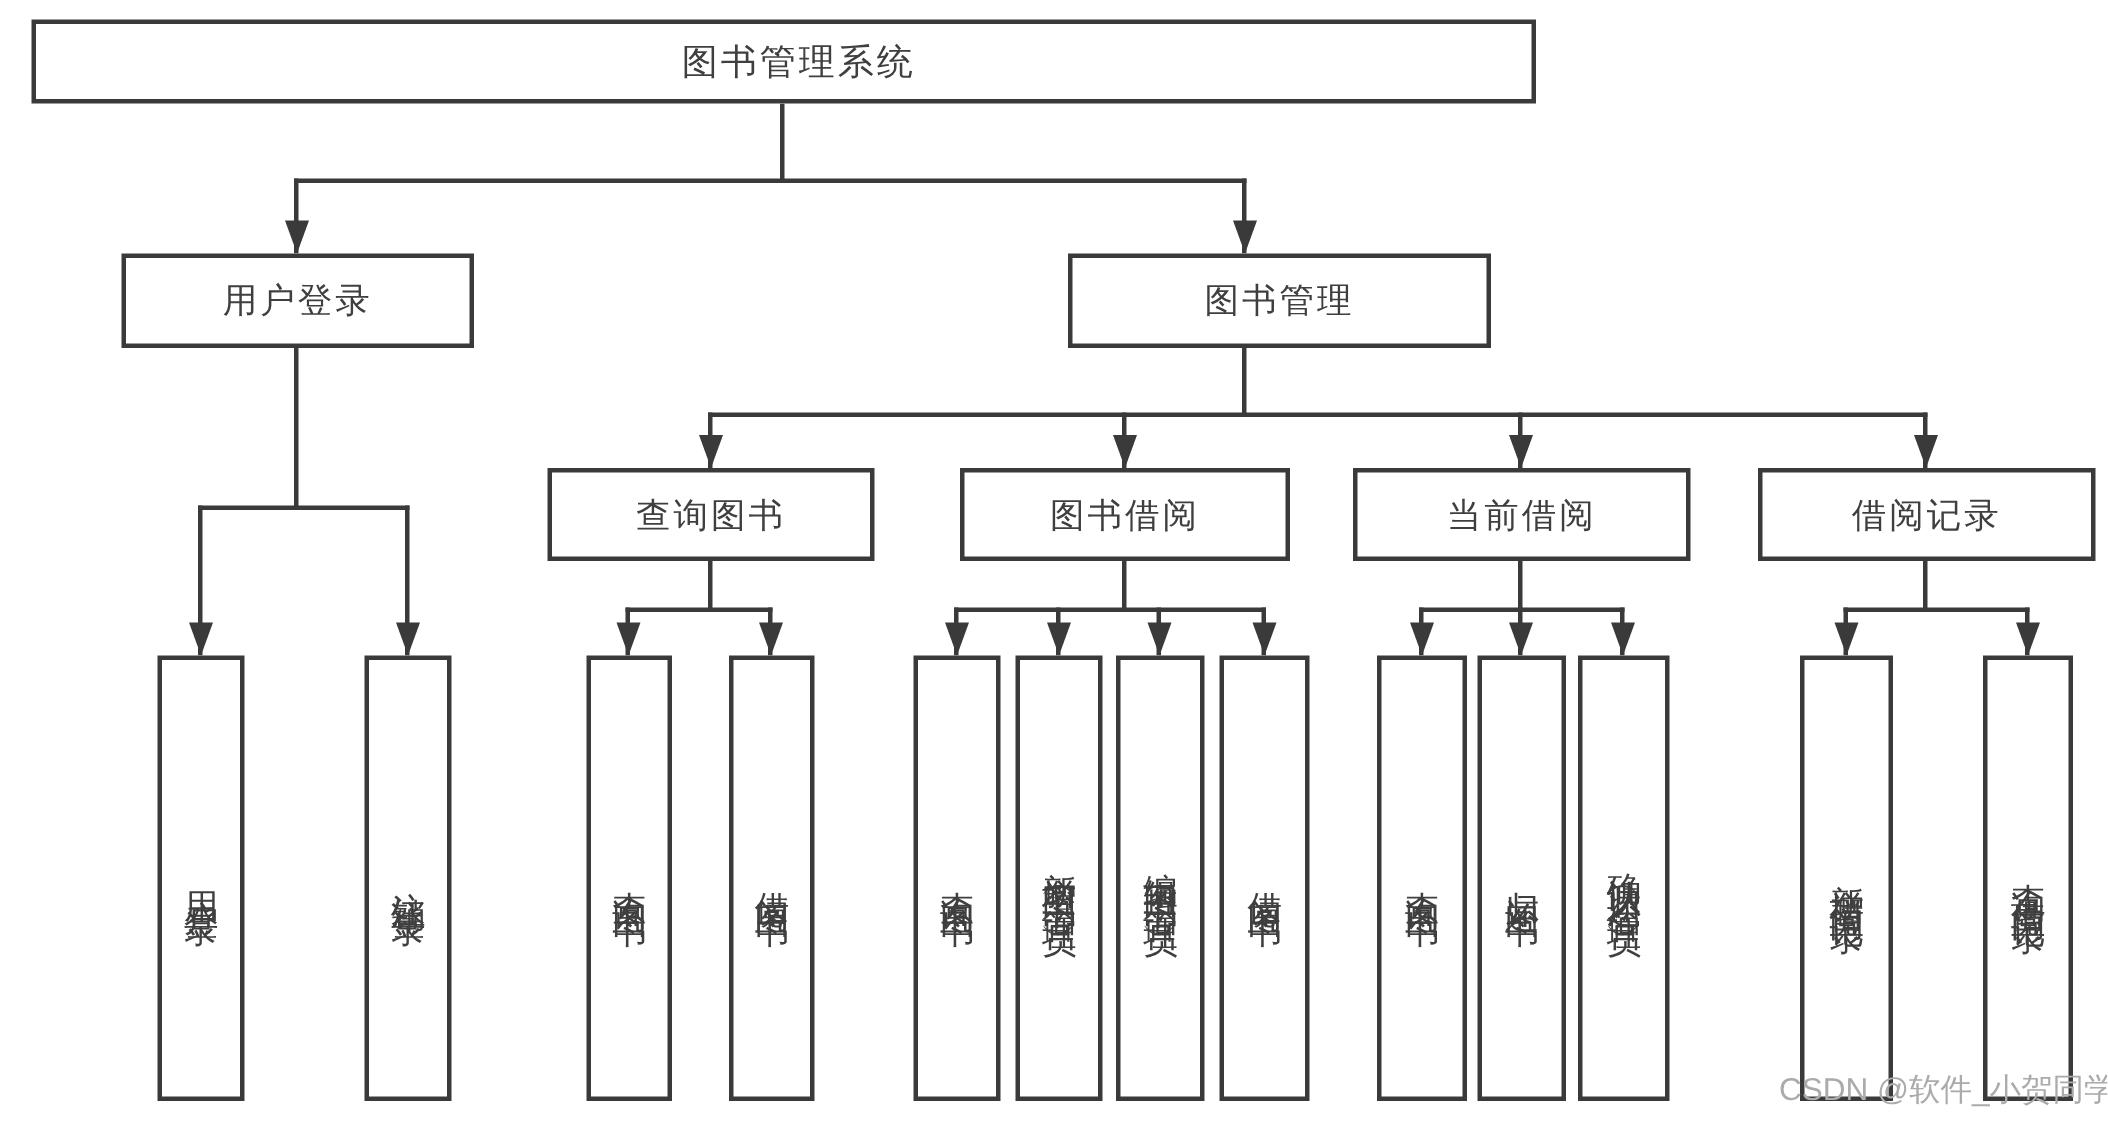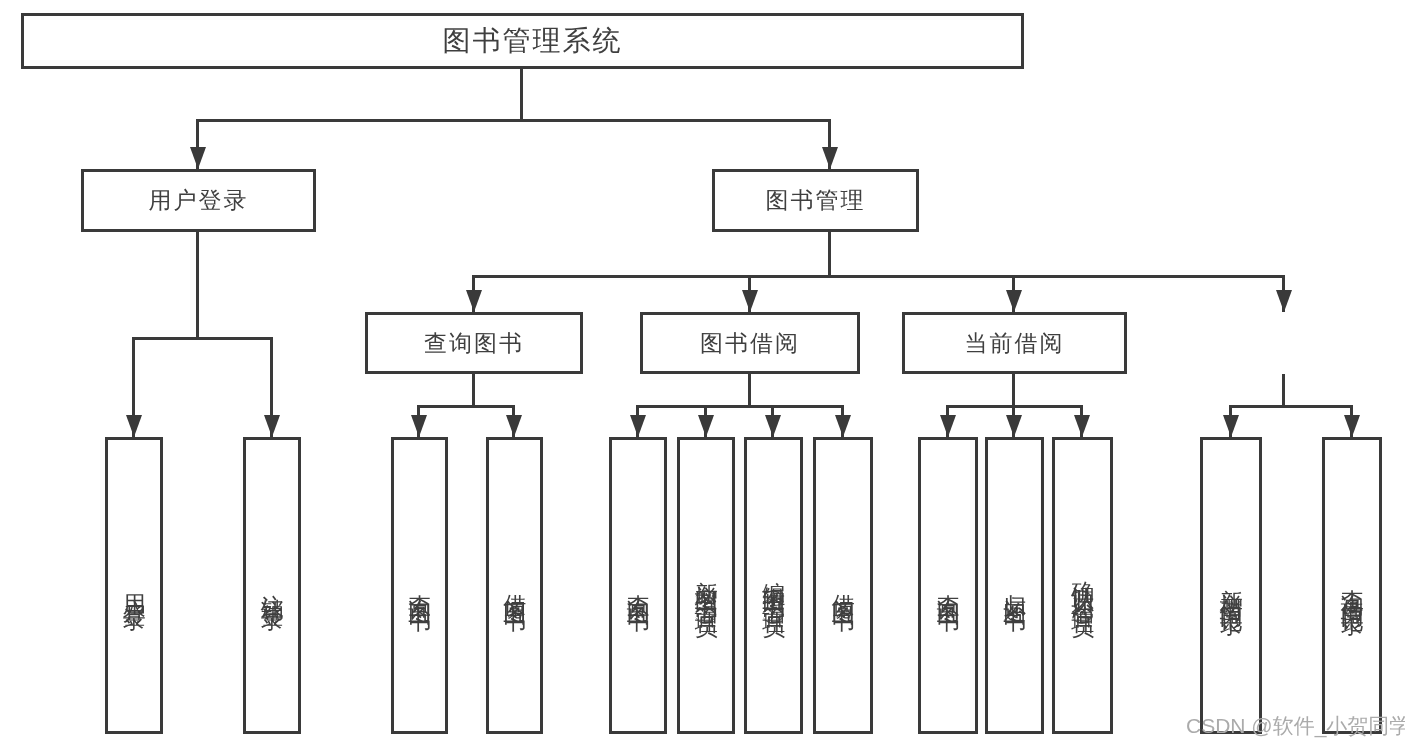--- a/index.html
+++ b/index.html
@@ -25,21 +25,21 @@
     justify-content: center;
     z-index: 2;
   }
   .hbox span {
     font-size: 23px;
     color: #3f3f3f;
     letter-spacing: 2px;
     white-space: nowrap;
   }
   .rootbox span {
-    font-size: 28px;
+    font-size: 24px;
     margin-left: 20px;
   }
   .vbox span {
     writing-mode: vertical-rl;
     text-orientation: mixed;
     font-size: 23px;
     color: #3f3f3f;
     letter-spacing: 5px;
     line-height: 1.1;
     white-space: nowrap;
@@ -81,36 +81,39 @@
 <div class="canvas">
 
   <div class="box hbox rootbox" style="left:21px;top:13px;width:1003px;height:56px;">
     <span>图书管理系统</span>
   </div>
 
   <div class="box hbox" style="left:81px;top:169px;width:235px;height:63px;">
     <span>用户登录</span>
   </div>
 
-  <div class="box hbox" style="left:712px;top:169px;width:207px;height:63px;">
+  <div class="box hbox" style="left:712px;top:169px;width:282px;height:63px;">
     <span>图书管理</span>
   </div>
 
   <div class="box hbox" style="left:365px;top:312px;width:218px;height:62px;">
     <span>查询图书</span>
   </div>
 
   <div class="box hbox" style="left:640px;top:312px;width:220px;height:62px;">
     <span>图书借阅</span>
   </div>
 
   <div class="box hbox" style="left:902px;top:312px;width:225px;height:62px;">
     <span>当前借阅</span>
   </div>
 
+  <div class="box hbox" style="left:1172px;top:312px;width:225px;height:62px;">
+    <span>借阅记录</span>
+  </div>
 
   <div class="box vbox" style="left:105px;top:437px;width:58px;height:297px;">
     <span>用户登录</span>
   </div>
   <div class="box vbox" style="left:243px;top:437px;width:58px;height:297px;">
     <span>注销登录</span>
   </div>
 
   <div class="box vbox" style="left:391px;top:437px;width:57px;height:297px;">
     <span>查询图书</span>

